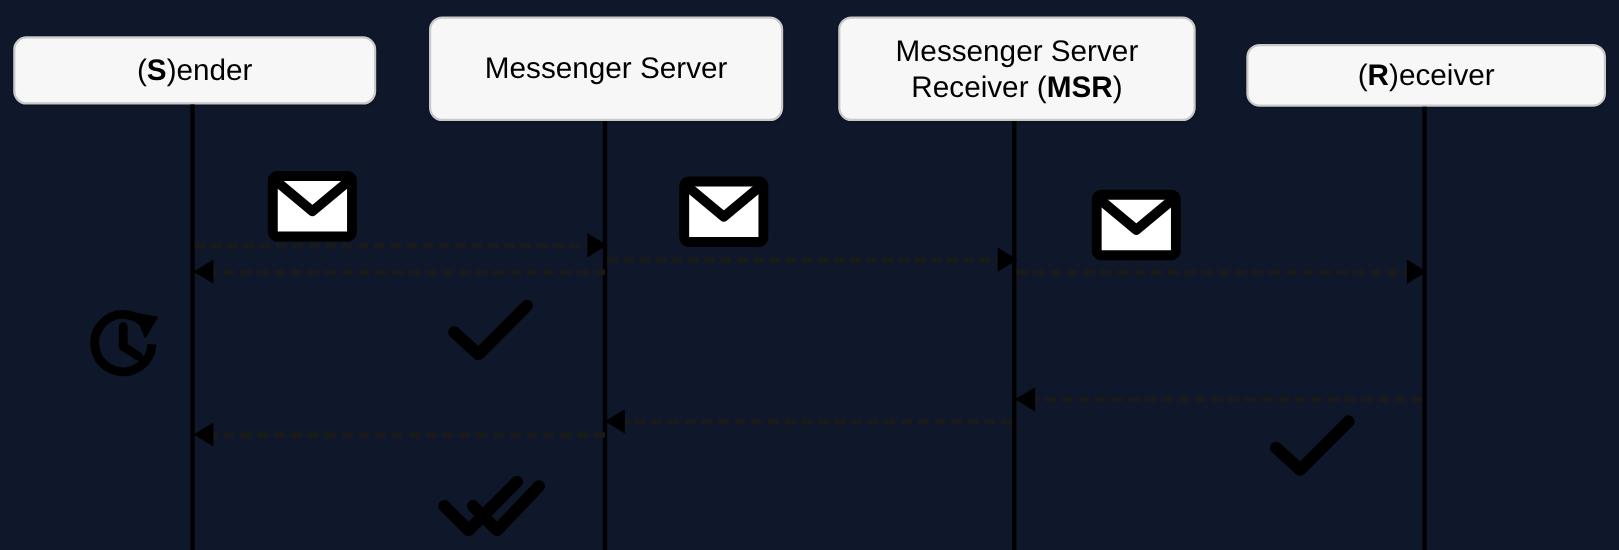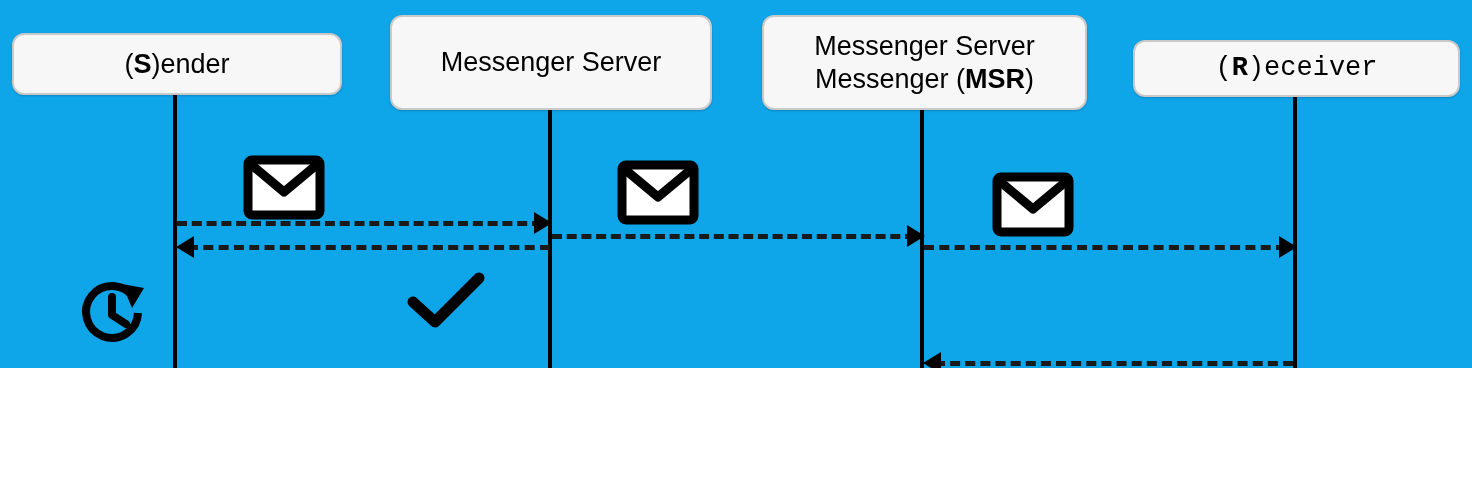--- a/index.html
+++ b/index.html
@@ -3,22 +3,22 @@
 <meta charset="utf-8">
 <style>
   html, body {
     margin: 0;
     padding: 0;
     background: #ffffff;
   }
   #canvas {
     position: relative;
     width: 1472px;
-    height: 368px;
-    background: #0ea5e9;
+    height: 500px;
+    background: #0f172a;
     font-family: "Liberation Sans", sans-serif;
     overflow: hidden;
   }
   .lane-box {
     position: absolute;
     box-sizing: border-box;
     background: #f7f7f7;
     border: 2px solid #c9c9c9;
     border-radius: 12px;
     box-shadow: 0 1px 2px rgba(0,0,0,0.18);
@@ -76,25 +76,25 @@
     <span class="label-line">
       <span>Messenger Server</span>
     </span>
   </div>
 
   <div class="lane-box" style="left:762px; top:15px; width:325px; height:95px; flex-direction:column;">
     <span class="label-line">
       <span>Messenger Server</span>
     </span>
     <span class="label-line">
-      <span>Messenger (</span><b>MSR</b><span>)</span>
+      <span>Receiver (</span><b>MSR</b><span>)</span>
     </span>
   </div>
 
-  <div class="lane-box" style="left:1133px; top:40px; width:327px; height:57px;font-family:Liberation Mono, monospace;">
+  <div class="lane-box" style="left:1133px; top:40px; width:327px; height:57px;">
     <span class="label-line">
       <span>(</span><b>R</b><span>)eceiver</span>
     </span>
   </div>
 
   <div class="lifeline" style="left:173px;  top:95px;  height:405px;"></div>
   <div class="lifeline" style="left:548px;  top:110px; height:390px;"></div>
   <div class="lifeline" style="left:920px;  top:110px; height:390px;"></div>
   <div class="lifeline" style="left:1293px; top:97px;  height:403px;"></div>
 

